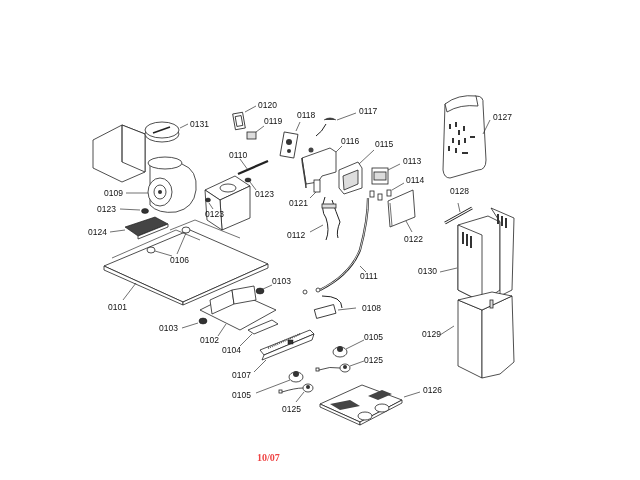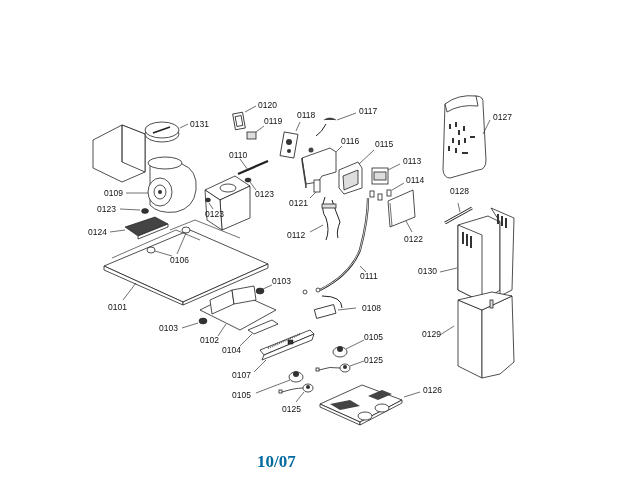--- a/index.html
+++ b/index.html
@@ -3,21 +3,21 @@
 <meta charset="utf-8">
 <style>
   html, body { margin:0; padding:0; background:#ffffff; }
   body { width:640px; height:480px; position:relative; overflow:hidden; font-family:"Liberation Sans", sans-serif; }
   #diagram { position:absolute; left:0; top:0; width:640px; height:480px; }
   .lbl { font-family:"Liberation Sans", sans-serif; font-size:8.5px; fill:#111; }
   .lead { stroke:#333; stroke-width:0.7; fill:none; }
   .part { stroke:#222; stroke-width:0.8; fill:#fff; }
   .part-d { stroke:#222; stroke-width:0.8; fill:#ddd; }
   .dark { fill:#333; stroke:#111; stroke-width:0.5; }
-  .date { position:absolute; left:257px; top:452px; font-family:"Liberation Serif", serif; font-weight:bold; font-size:17px; color:#0369a1; }
+  .date { position:absolute; left:257px; top:452px; font-family:"Liberation Serif", serif; font-weight:bold; font-size:10px; color:#ef4444; }
 </style>
 </head>
 <body>
 
 <svg id="diagram" viewBox="0 0 640 480" xmlns="http://www.w3.org/2000/svg">
 
   <g>
     <polygon class="part" points="93,140 122,125 145,134 145,172 122,182 93,168"></polygon>
     <polygon class="part" points="122,125 145,134 145,172 122,162"></polygon>
     <line class="lead" x1="122" y1="125" x2="122" y2="162"></line>

